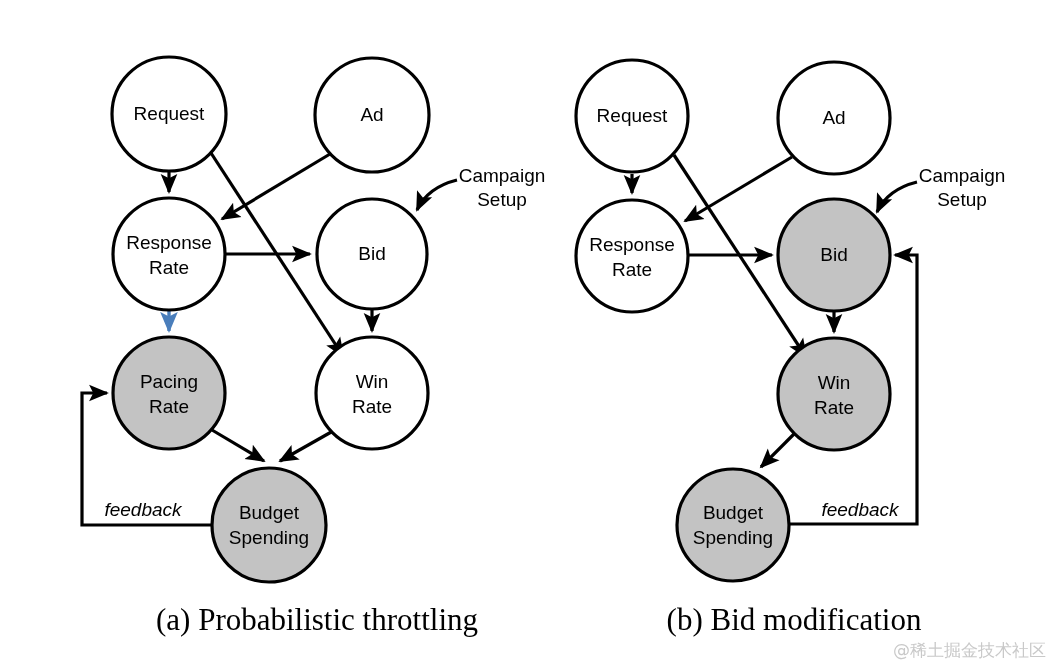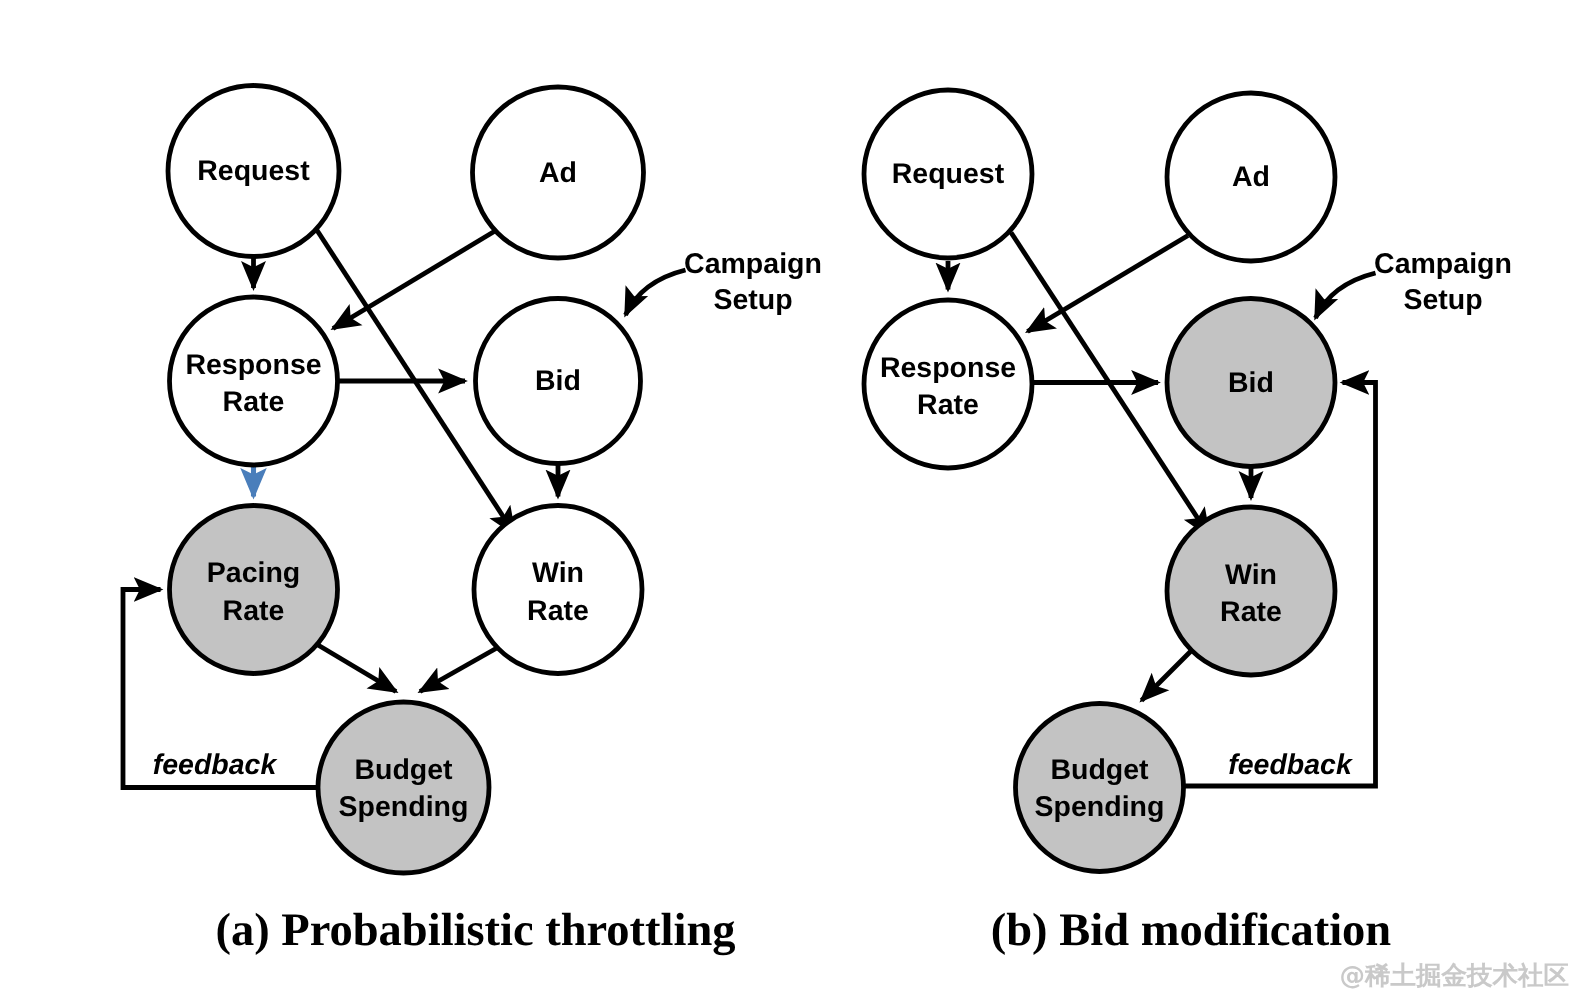--- a/index.html
+++ b/index.html
@@ -9,21 +9,20 @@
   }
   body {
     font-family: "Liberation Sans", sans-serif;
   }
   #page {
     position: relative;
     width: 1054px;
     height: 666px;
     background: #ffffff;
     overflow: hidden;
-    font-weight: bold;
   }
   #figure-svg {
     position: absolute;
     left: 0;
     top: 0;
     width: 1054px;
     height: 666px;
   }
   .node-circle {
     stroke: #000000;

